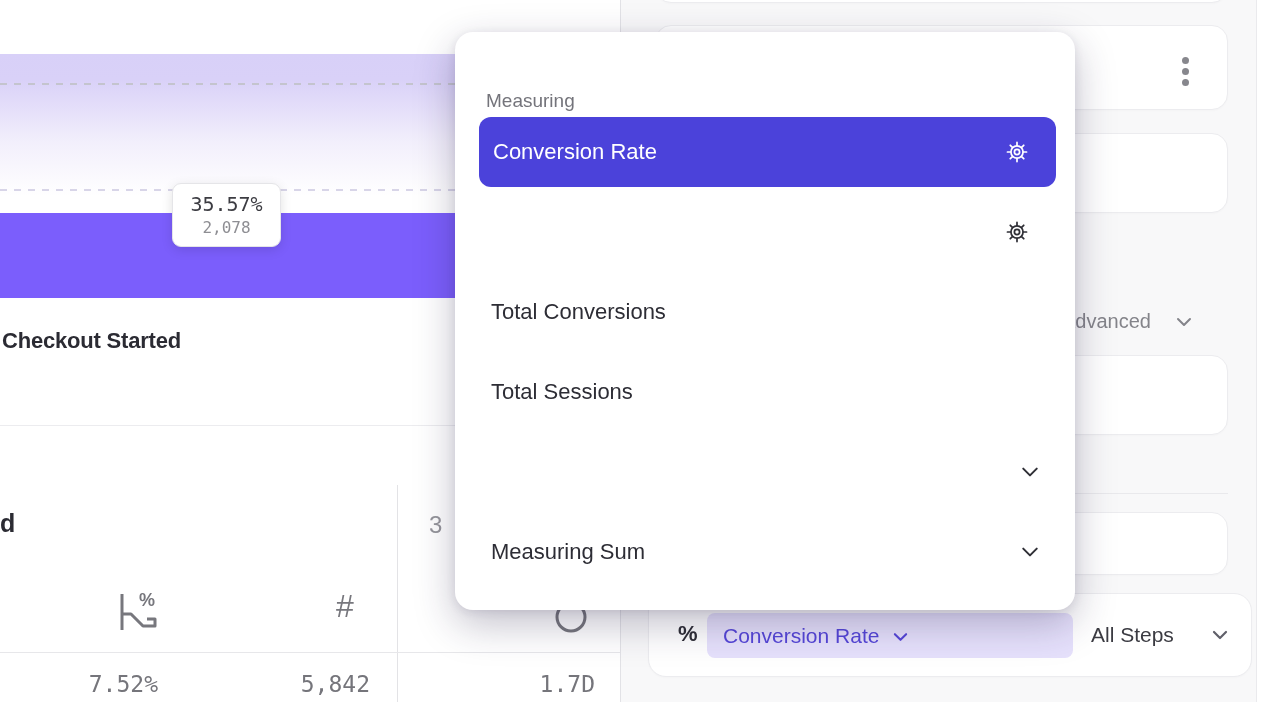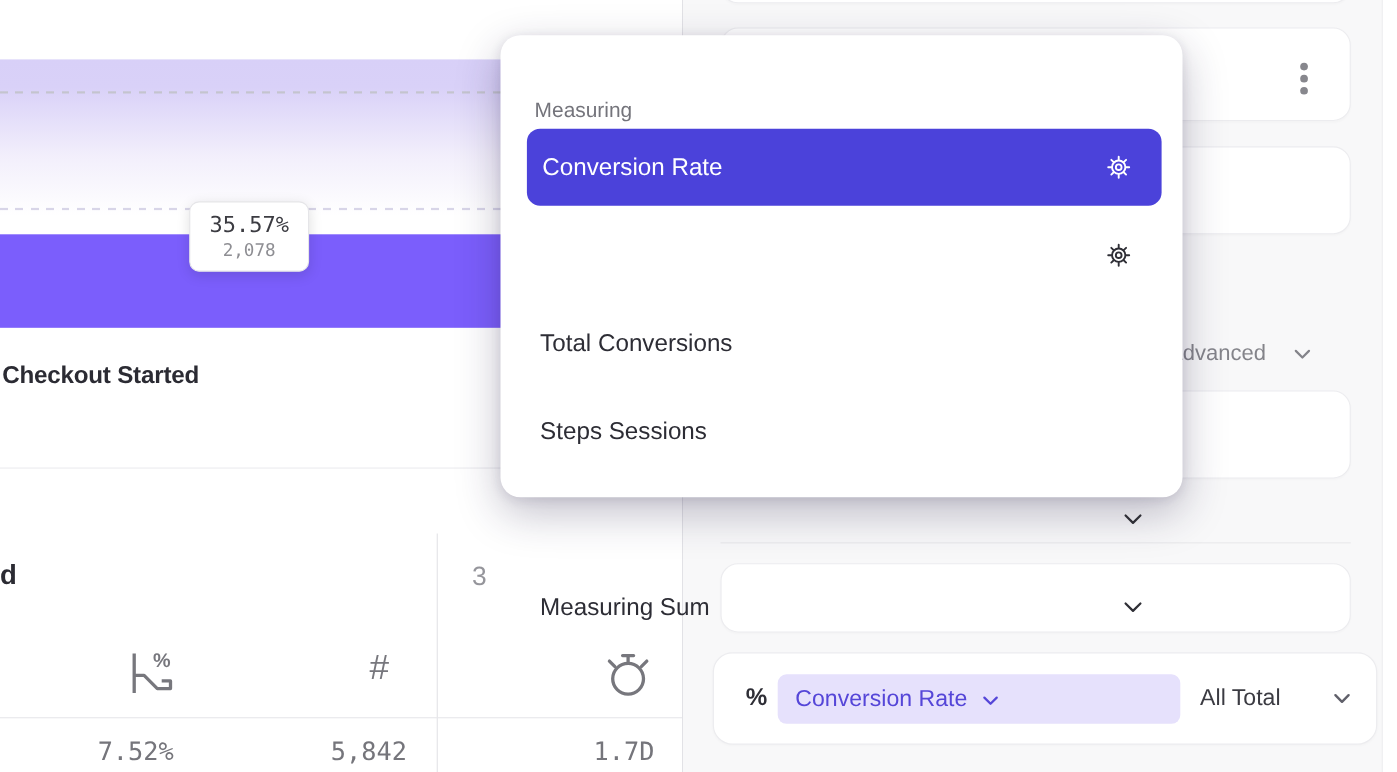--- a/index.html
+++ b/index.html
@@ -60,21 +60,21 @@
 
   .pct-glyph{left:678px;top:621px;font-size:22px;font-weight:600;color:#2e2e36;}
   .pill{left:707px;top:613px;width:366px;height:45px;border-radius:8px;background:#e6e1fc;
     display:flex;align-items:center;padding-left:16px;box-sizing:border-box;cursor:pointer;}
   .pill .pill-label{font-size:21px;font-weight:500;color:#5546d8;}
   .pill .pill-chev{color:#5546d8;margin-left:14px;margin-top:3px;}
   .steps-label{left:1091px;top:623px;font-size:21px;color:#3b3b42;cursor:pointer;}
   .steps-chev{left:1212px;top:630px;color:#60606a;}
 
   
-  .menu{left:455px;top:32px;width:620px;height:420px;background:#fff;border-radius:18px;
+  .menu{left:455px;top:32px;width:620px;height:578px;background:#fff;border-radius:18px;
     box-shadow:0 14px 40px rgba(35,30,70,.28),0 2px 10px rgba(35,30,70,.10);z-index:50;}
   .menu-header{left:31px;top:58px;font-size:19px;color:#74747b;}
   .menu-sel{left:24px;top:85px;width:577px;height:70px;border-radius:12px;background:#4b42da;
     display:flex;align-items:center;padding-left:14px;box-sizing:border-box;cursor:pointer;}
   .menu-sel .lbl{font-size:22px;font-weight:500;color:#fff;}
   .menu-item{left:36px;height:32px;line-height:32px;font-size:22px;color:#2d2d35;cursor:pointer;}
   .mi-1{top:184px;} .mi-2{top:264px;} .mi-3{top:344px;} .mi-4{top:424px;} .mi-5{top:504px;}
   .gear{width:26px;height:26px;}
   .gear-sel{left:549px;top:107px;color:#fff;cursor:pointer;}
   .gear-uu{left:549px;top:187px;color:#2f2f36;cursor:pointer;}
@@ -146,21 +146,21 @@
 <div class="abs card card-e"></div>
 
 <div class="abs card card-f"></div>
 <div class="abs pct-glyph">%</div>
 <div class="abs pill">
   <span class="pill-label">Conversion Rate</span>
   <svg class="pill-chev" width="15" height="10" viewBox="0 0 16 10" fill="none" stroke="currentColor" stroke-width="2.2" stroke-linecap="round" stroke-linejoin="round">
       <path d="M2 2 8 8 14 2"></path>
     </svg>
 </div>
-<div class="abs steps-label">All Total</div>
+<div class="abs steps-label">All Steps</div>
 <svg class="abs steps-chev" width="16" height="10" viewBox="0 0 16 10" fill="none" stroke="currentColor" stroke-width="2.2" stroke-linecap="round" stroke-linejoin="round">
     <path d="M2 2 8 8 14 2"></path>
   </svg>
 
 <div class="abs menu">
   <div class="abs menu-header">Measuring</div>
 
   <div class="abs menu-sel">
     <span class="lbl">Conversion Rate</span>
   </div>
@@ -170,21 +170,21 @@
     <path d="M12 3.2V6 M12 18V20.8 M3.2 12H6 M18 12H20.8 M5.8 5.8 7.8 7.8 M16.2 7.8 18.2 5.8 M5.8 18.2 7.8 16.2 M16.2 16.2 18.2 18.2"></path>
   </svg>
 
   <svg class="abs gear gear-uu" viewBox="0 0 24 24" fill="none" stroke="currentColor" stroke-width="1.6" stroke-linecap="round">
     <circle cx="12" cy="12" r="5.6"></circle>
       <circle cx="12" cy="12" r="2.4"></circle>
     <path d="M12 3.2V6 M12 18V20.8 M3.2 12H6 M18 12H20.8 M5.8 5.8 7.8 7.8 M16.2 7.8 18.2 5.8 M5.8 18.2 7.8 16.2 M16.2 16.2 18.2 18.2"></path>
   </svg>
 
   <div class="abs menu-item mi-2">Total Conversions</div>
-  <div class="abs menu-item mi-3">Steps Sessions</div>
+  <div class="abs menu-item mi-3">Total Sessions</div>
 
   <svg class="abs chev-ttc" width="18" height="12" viewBox="0 0 16 10" fill="none" stroke="currentColor" stroke-width="1.8" stroke-linecap="round" stroke-linejoin="round">
       <path d="M2 2 8 8 14 2"></path>
     </svg>
 
   <div class="abs menu-item mi-5">Measuring Sum</div>
   <svg class="abs chev-ps" width="18" height="12" viewBox="0 0 16 10" fill="none" stroke="currentColor" stroke-width="1.8" stroke-linecap="round" stroke-linejoin="round">
       <path d="M2 2 8 8 14 2"></path>
     </svg>
 </div>

